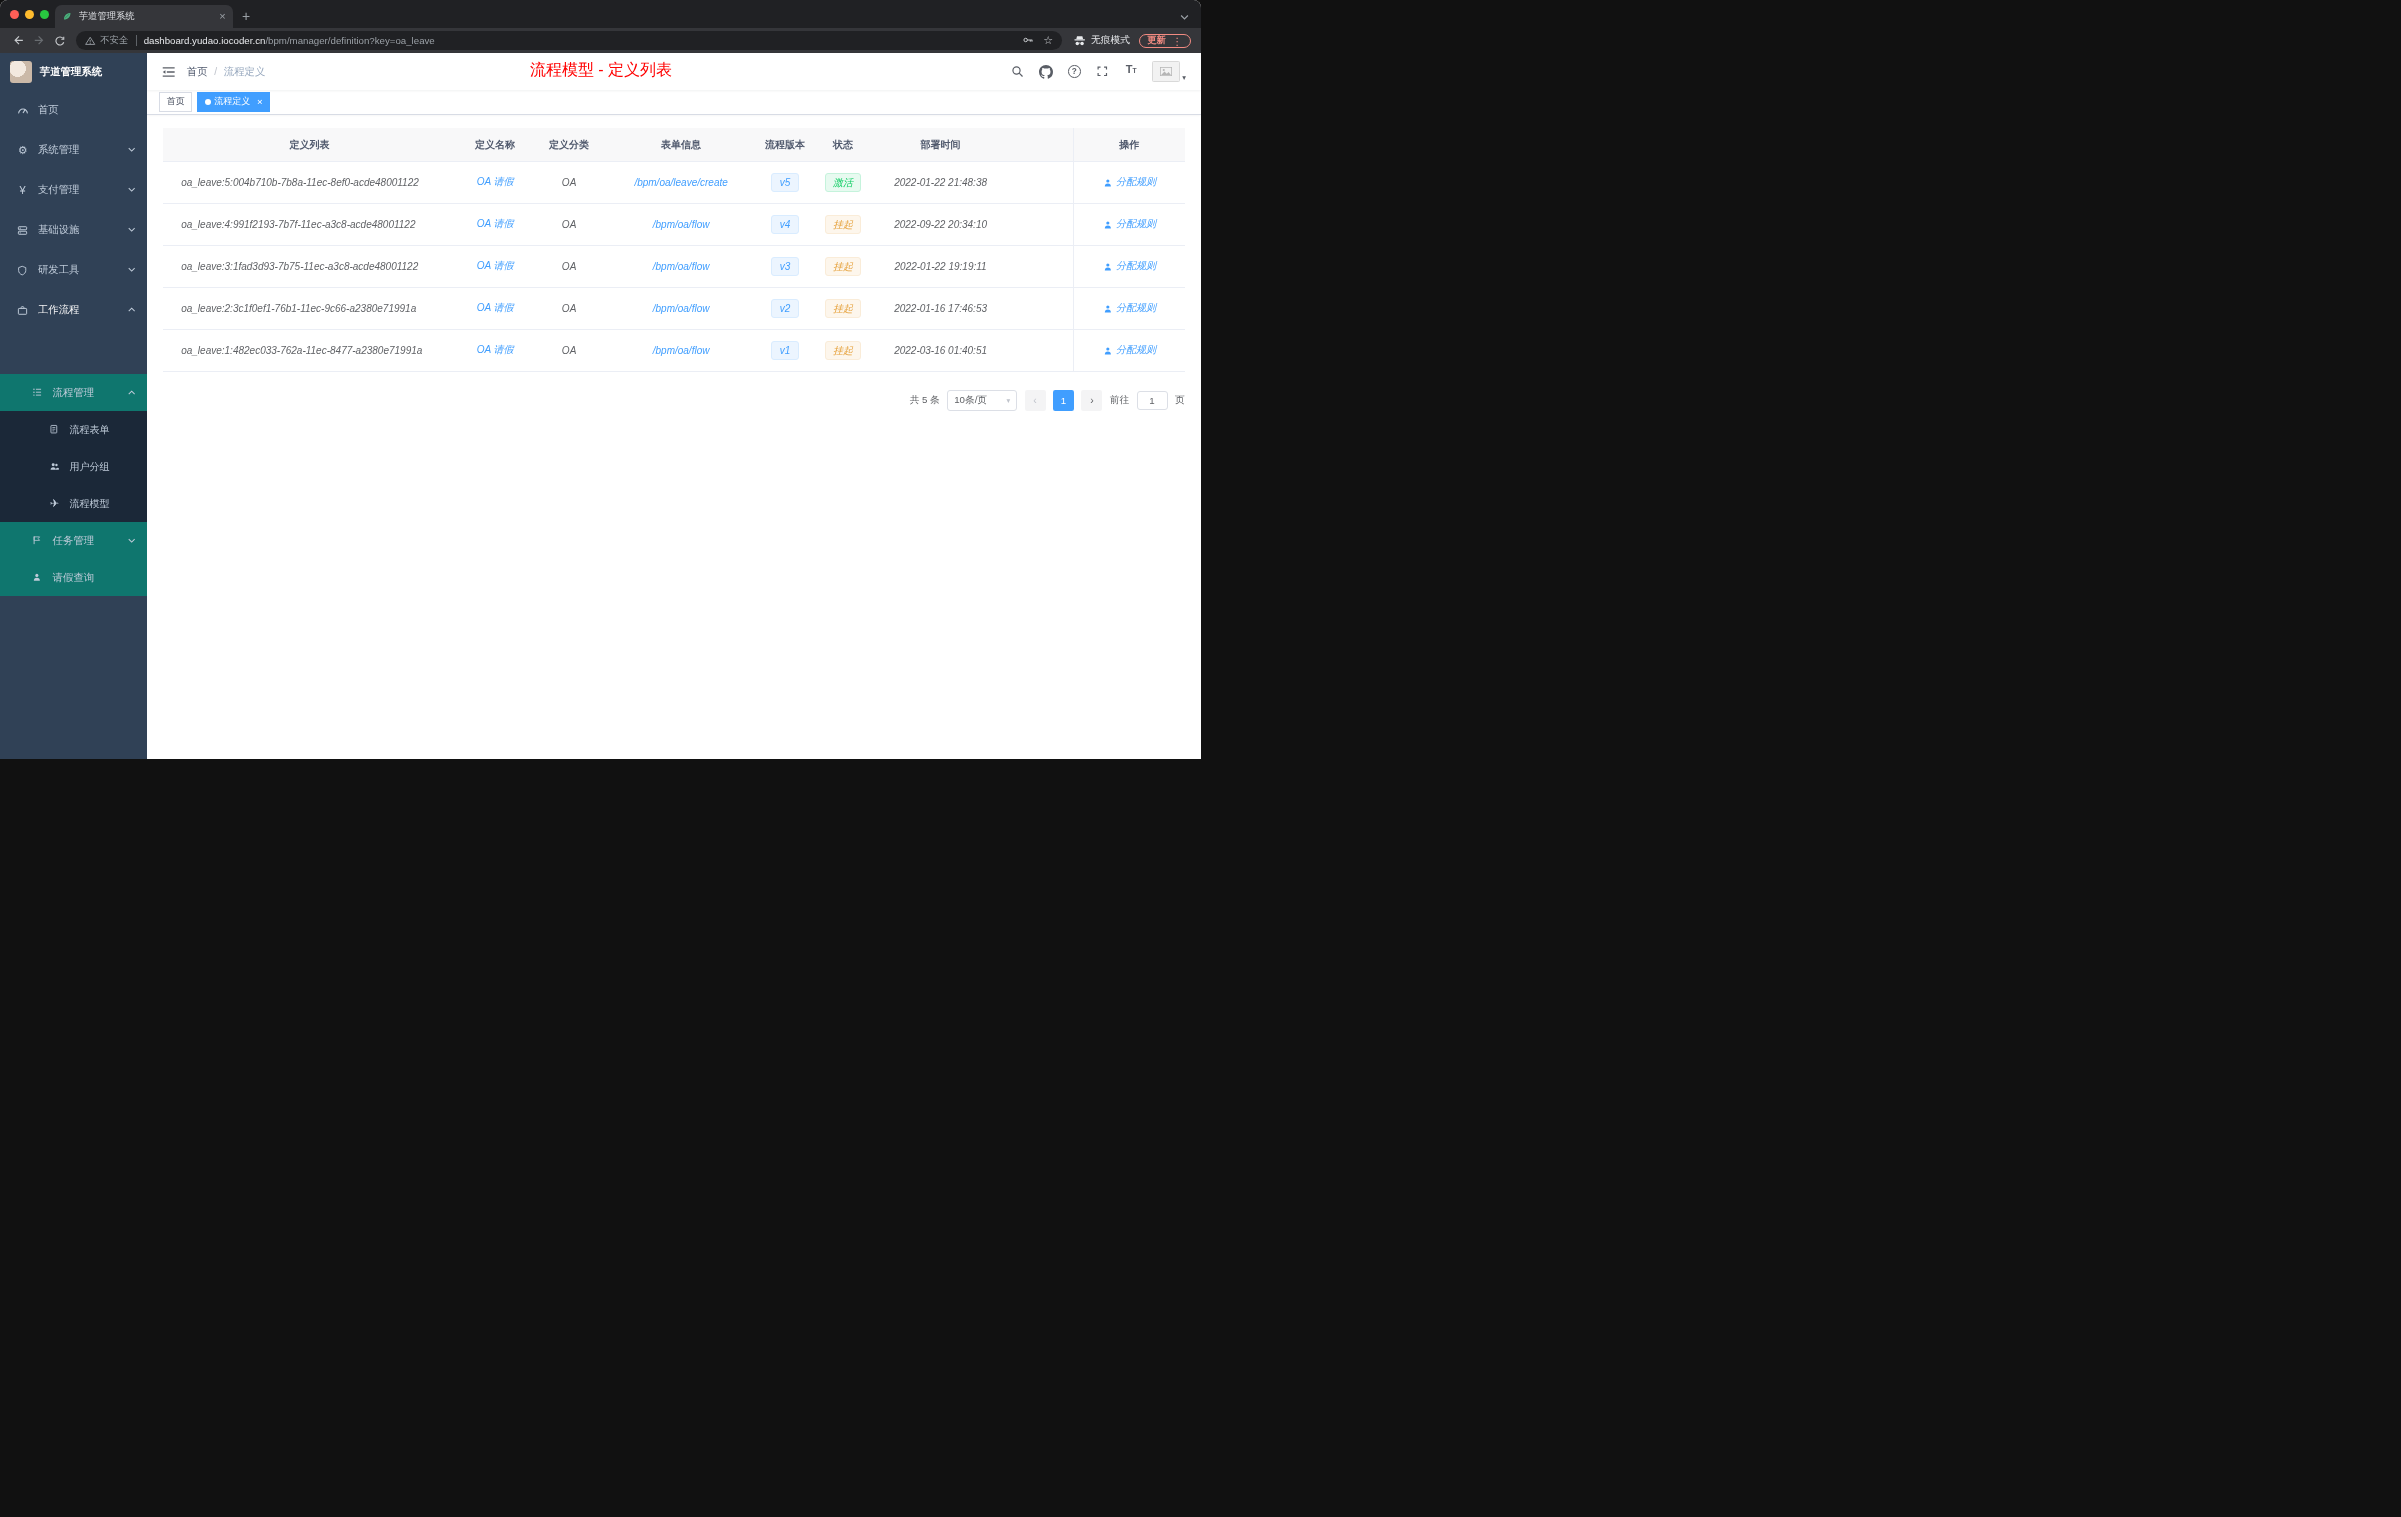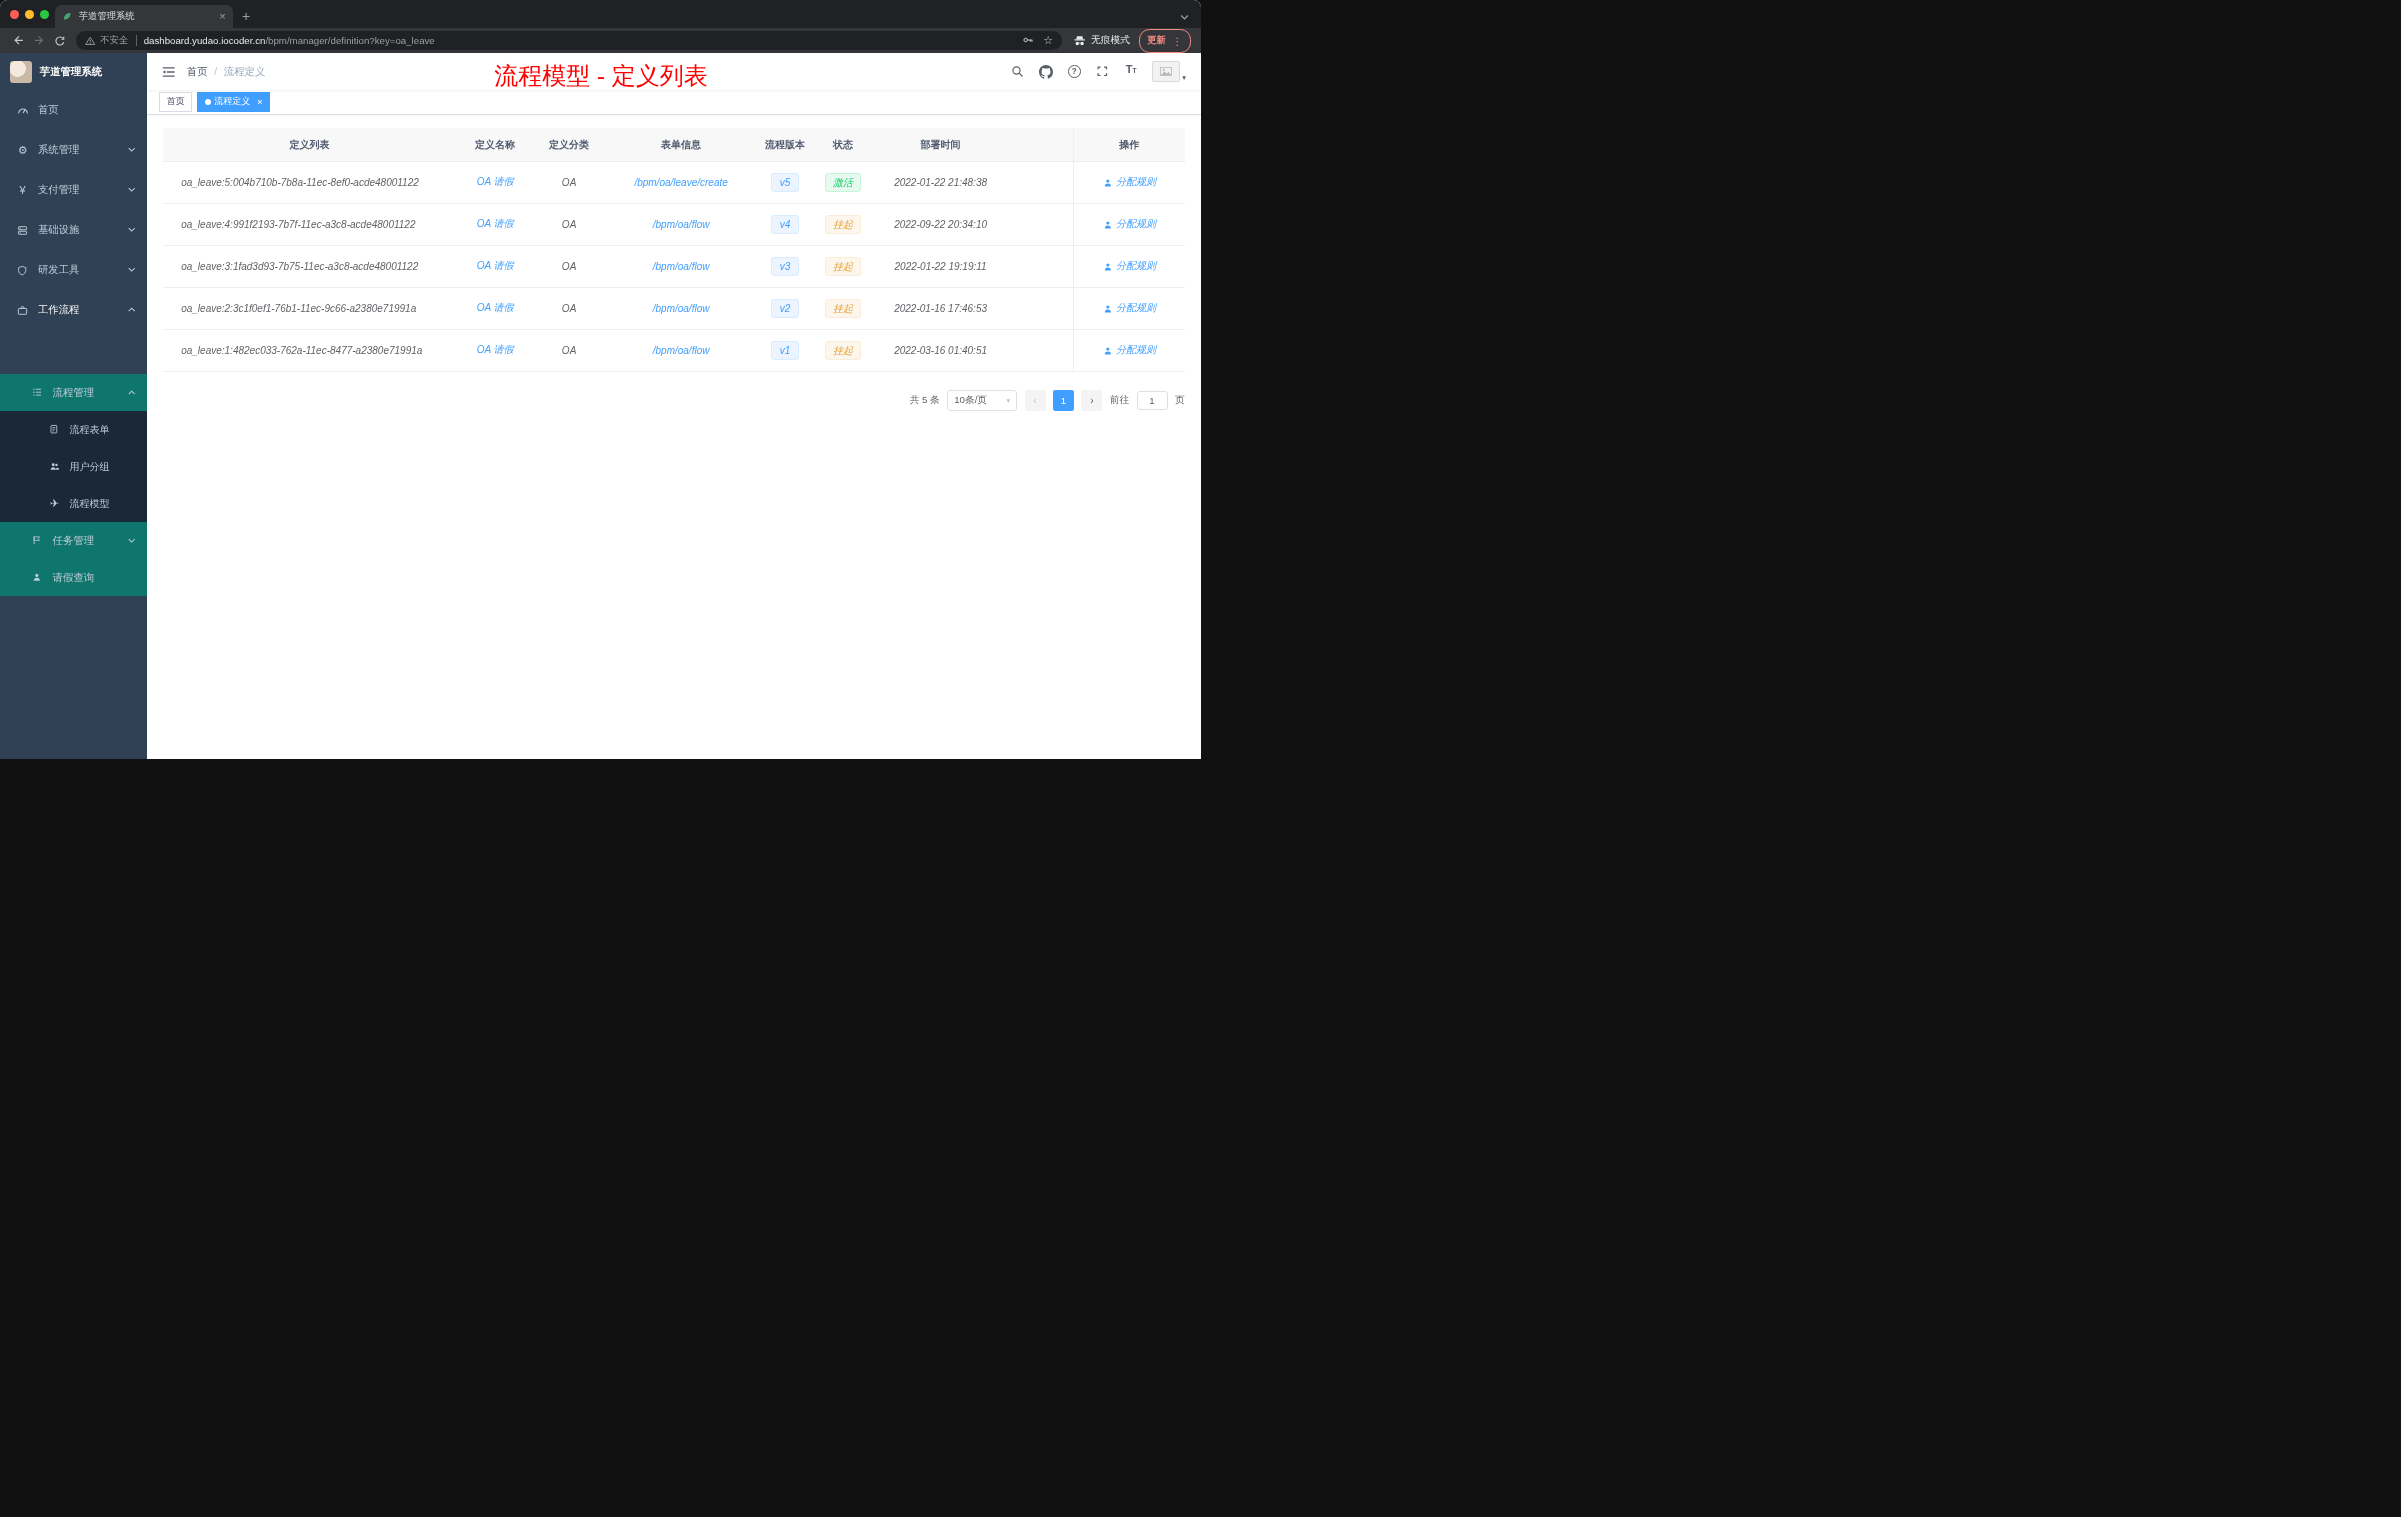--- a/index.html
+++ b/index.html
@@ -20,21 +20,21 @@
   .toolbar { height:25px; background:#35363a; display:flex; align-items:center; padding:0 7.4px; flex:0 0 auto; }
   .navbtn { width:21px; height:21px; display:flex; align-items:center; justify-content:center; color:#c7cacd; }
   .navbtn.disabled { color:#696d71; }
   .omnibox { flex:1; height:19.3px; background:#202124; border-radius:9.7px; display:flex; align-items:center; padding:0 9px; margin:0 6px; color:#9aa0a6; font-size:9.3px; }
   .ob-sep { width:0.7px; height:10.4px; background:#5f6368; margin:0 7.4px; }
   .url-host { color:#e8eaed; font-size:9.7px; }
   .url-path { color:#9aa0a6; font-size:9.7px; }
   .ob-spacer { flex:1; }
   .ob-icon { margin-left:9px; display:flex; align-items:center; color:#c7cacd; font-size:11px; }
   .incog { display:flex; align-items:center; gap:5.2px; color:#e8eaed; font-size:9.7px; margin:0 9px 0 4.5px;font-family:Liberation Mono, monospace; }
-  .update-pill { border:0.7px solid #f28b82; border-radius:10.4px; height:24px; display:flex; align-items:center; gap:6px; padding:0 7.4px; color:#f28b82; font-size:9.3px; font-weight:bold; margin-right:3px; cursor:pointer; }
+  .update-pill { border:0.7px solid #f28b82; border-radius:10.4px; height:14px; display:flex; align-items:center; gap:6px; padding:0 7.4px; color:#f28b82; font-size:9.3px; font-weight:bold; margin-right:3px; cursor:pointer; }
   .update-dots { font-weight:normal; font-size:10.4px; }
 
   
   .app { flex:1; display:flex; min-height:0; }
   .sidebar { width:147px; background:#304156; color:#bfcbd9; flex:0 0 auto; display:flex; flex-direction:column; }
   .logo-row { height:37px; display:flex; align-items:center; padding:0 10.4px; gap:7.4px; }
   .logo-img { width:22px; height:22px; border-radius:3px; background:radial-gradient(circle at 35% 35%, #f3e9df 0 40%, #cbb9a8 41% 100%); flex:0 0 auto; }
   .logo-title { color:#fff; font-size:10.4px; font-weight:bold; }
   .mi { display:flex; align-items:center; height:40px; padding:0 12px 0 16.3px; font-size:10.4px; cursor:pointer; }
   .mi .ic { width:12.6px; margin-right:9px; display:flex; justify-content:center; align-items:center; font-size:11px; color:#bfcbd9; }
@@ -52,21 +52,21 @@
   .bc-sep { color:#c0c4cc; margin:0 6.7px; }
   .bc-cur { color:#97a8be; }
   .nav-spacer { flex:1; }
   .hicon { width:18px; height:18px; display:flex; align-items:center; justify-content:center; color:#5a5e66; margin-left:10.4px; cursor:pointer; }
   .qmark { width:12.6px; height:12.6px; border:1.1px solid #5a5e66; border-radius:50%; display:flex; align-items:center; justify-content:center; font-size:8.2px; font-weight:bold; color:#5a5e66; }
   .tsize { display:flex; align-items:baseline; color:#5a5e66; font-weight:bold; }
   .tsize .big { font-size:11px; } .tsize .small { font-size:6.7px; }
   .avatar-wrap { display:flex; align-items:flex-end; gap:2.2px; margin-left:12px; cursor:pointer; }
   .avatar-img { width:28px; height:21.5px; background:#f2f2f2; border:0.7px solid #d9d9d9; border-radius:1.5px; display:flex; align-items:center; justify-content:center; color:#b5b5b5; }
   .avatar-caret { color:#5a5e66; font-size:7.4px; }
-  .red-title { position:absolute; top:6.7px; left:454px; transform:translateX(-50%); color:#ff0000; font-size:24px; font-weight:500; white-space:nowrap; z-index:3; }
+  .red-title { position:absolute; top:6.7px; left:454px; transform:translateX(-50%); color:#ff0000; font-size:16px; font-weight:500; white-space:nowrap; z-index:3; }
 
   .tagbar { height:25px; border-bottom:0.7px solid #d8dce5; box-shadow:0 0.7px 2.2px rgba(0,0,0,.06); display:flex; align-items:center; padding:0 12px; gap:4.5px; flex:0 0 auto; }
   .tag { height:19.3px; border:0.7px solid #d8dce5; background:#fff; color:#495060; font-size:9px; display:flex; align-items:center; padding:0 6.7px; cursor:pointer; }
   .tag.active { background:#409eff; border-color:#409eff; color:#fff; gap:3.7px; }
   .tag .dot { width:6px; height:6px; border-radius:50%; background:#fff; }
   .tag .tclose { font-size:9.7px; margin-left:3px; }
 
   .content { flex:1; padding:13.4px 16.3px 0 15.6px; overflow:hidden; }
   table { width:1022px; border-collapse:collapse; table-layout:fixed; }
   th { height:33px; background:#f8f8f9; color:#515a6e; font-size:10px; font-weight:bold; text-align:center; border-bottom:0.7px solid #ebeef5; }

